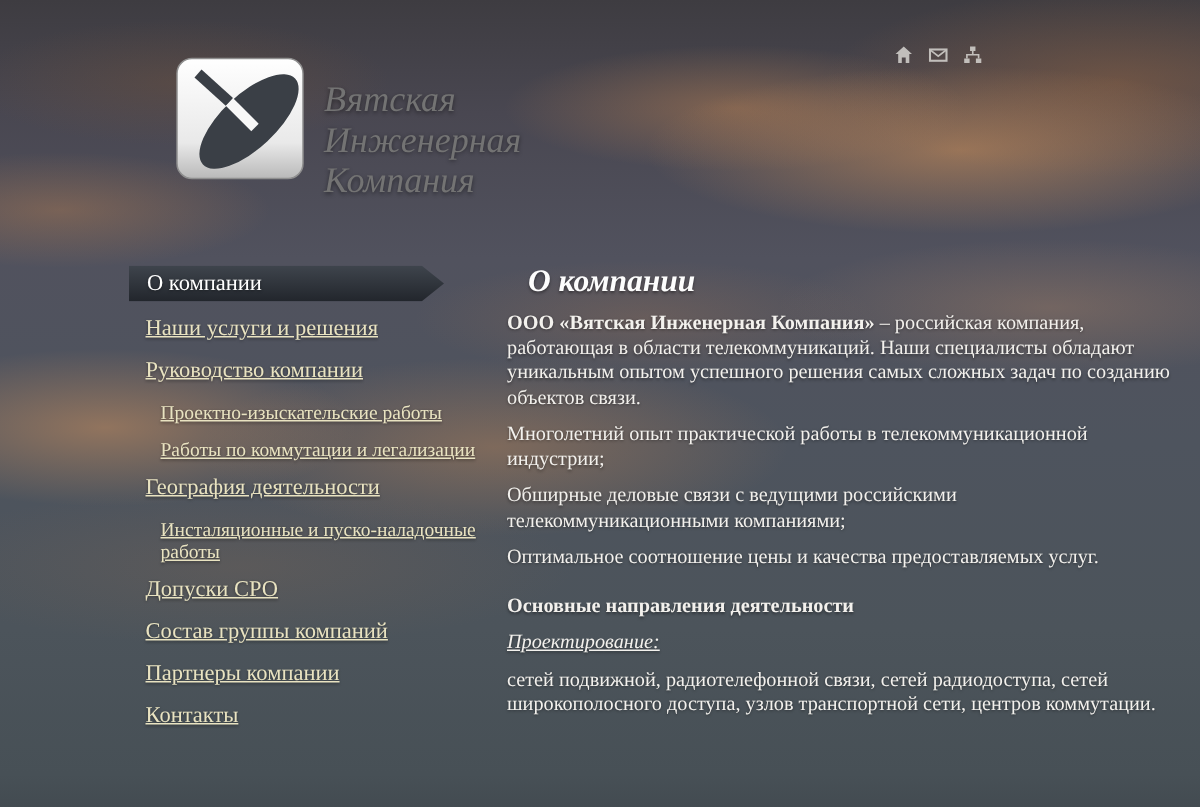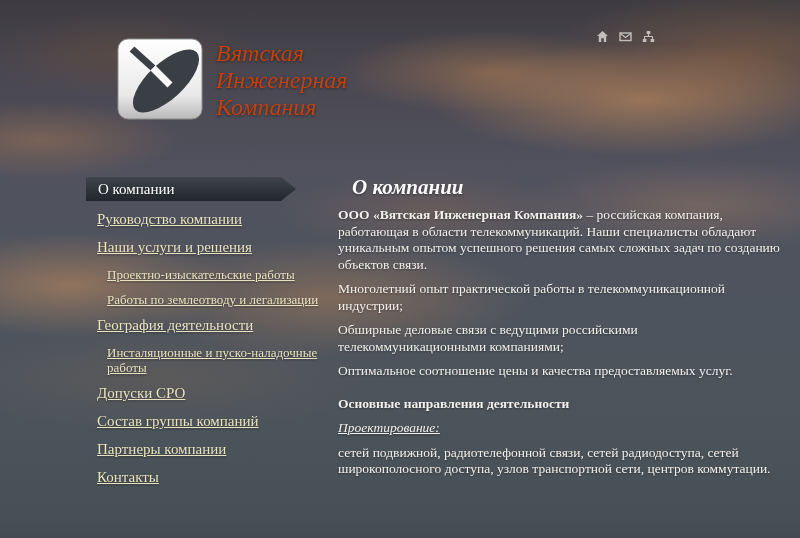--- a/index.html
+++ b/index.html
@@ -16,22 +16,22 @@
       radial-gradient(280px 85px at 330px 298px, rgba(198,138,88,.40), rgba(198,138,88,0) 70%),
       radial-gradient(260px 65px at 700px 205px, rgba(188,140,104,.32), rgba(188,140,104,0) 70%),
       radial-gradient(220px 55px at 430px 212px, rgba(165,118,84,.28), rgba(165,118,84,0) 70%),
       radial-gradient(320px 75px at 160px 378px, rgba(150,112,82,.20), rgba(150,112,82,0) 70%),
       radial-gradient(200px 60px at 120px 55px, rgba(120,85,58,.35), rgba(120,85,58,0) 70%),
       linear-gradient(180deg,#3e3c41 0%,#494751 14%,#51525e 32%,#4e545e 55%,#4c545b 78%,#475056 96%,#434b51 100%);
   }
 
   
   .logo { position:absolute; left:117px; top:38px; display:flex; gap:13px; cursor:pointer; }
-  .logo-text { margin-top:2px; font-style:italic; font-size:24px; line-height:27px;
-               color:#c2410c; text-shadow:0 1px 3px rgba(0,0,0,.45); }
+  .logo-text { margin-top:16px; font-style:italic; font-size:24px; line-height:27px;
+               color:#737373; text-shadow:0 1px 3px rgba(0,0,0,.45); }
   .header-icons { position:absolute; left:596px; top:30px; display:flex; gap:10px; }
   .header-icons a { display:block; width:13px; height:13px; cursor:pointer; opacity:.85; }
   .header-icons svg { display:block; }
 
   
   .sidebar { position:absolute; left:86px; top:177px; width:250px;
              text-shadow:0 1px 2px rgba(0,0,0,.4); }
   .menu-active {
     width:210px; height:24px; line-height:24px; padding-left:12px;
     margin-bottom:10px; color:#ffffff; font-size:15px; cursor:pointer;
@@ -102,24 +102,24 @@
         <path d="M6.5 4 V6.5 M2.6 9 V6.5 H10.4 V9" fill="none" stroke="#d6d4d0" stroke-width="1.1"></path>
       </svg>
     </a>
   </div>
 </header>
 
 <nav class="sidebar">
   <div class="menu-active">
     <span>О компании</span>
   </div>
+  <a class="menu-link lvl1">Наши услуги и решения</a>
   <a class="menu-link lvl1">Руководство компании</a>
-  <a class="menu-link lvl1">Наши услуги и решения</a>
   <a class="menu-link lvl2">Проектно-изыскательские работы</a>
-  <a class="menu-link lvl2">Работы по землеотводу и легализации</a>
+  <a class="menu-link lvl2">Работы по коммутации и легализации</a>
   <a class="menu-link lvl1">География деятельности</a>
   <a class="menu-link lvl2">Инсталяционные и пуско-наладочные работы</a>
   <a class="menu-link lvl1">Допуски СРО</a>
   <a class="menu-link lvl1">Состав группы компаний</a>
   <a class="menu-link lvl1">Партнеры компании</a>
   <a class="menu-link lvl1">Контакты</a>
 </nav>
 
 <main class="content">
   <h1 class="page-title">О компании</h1>

